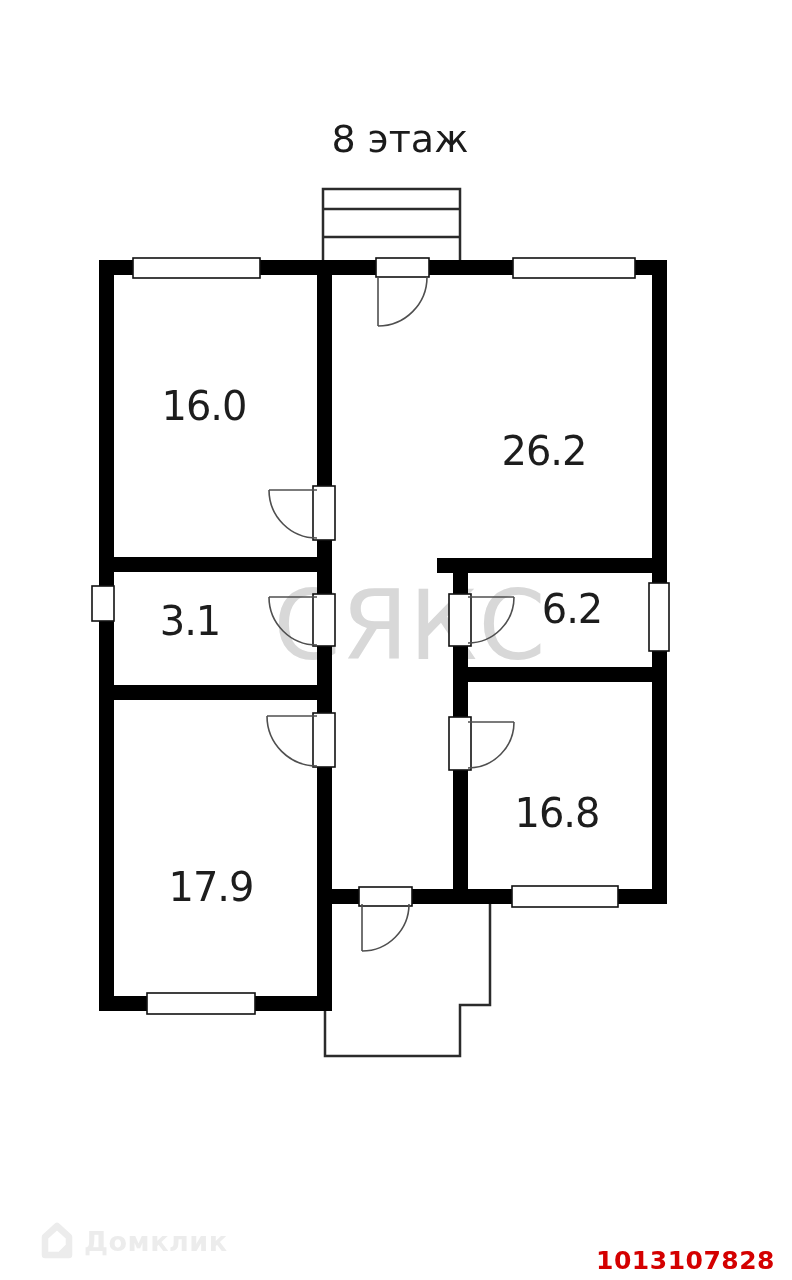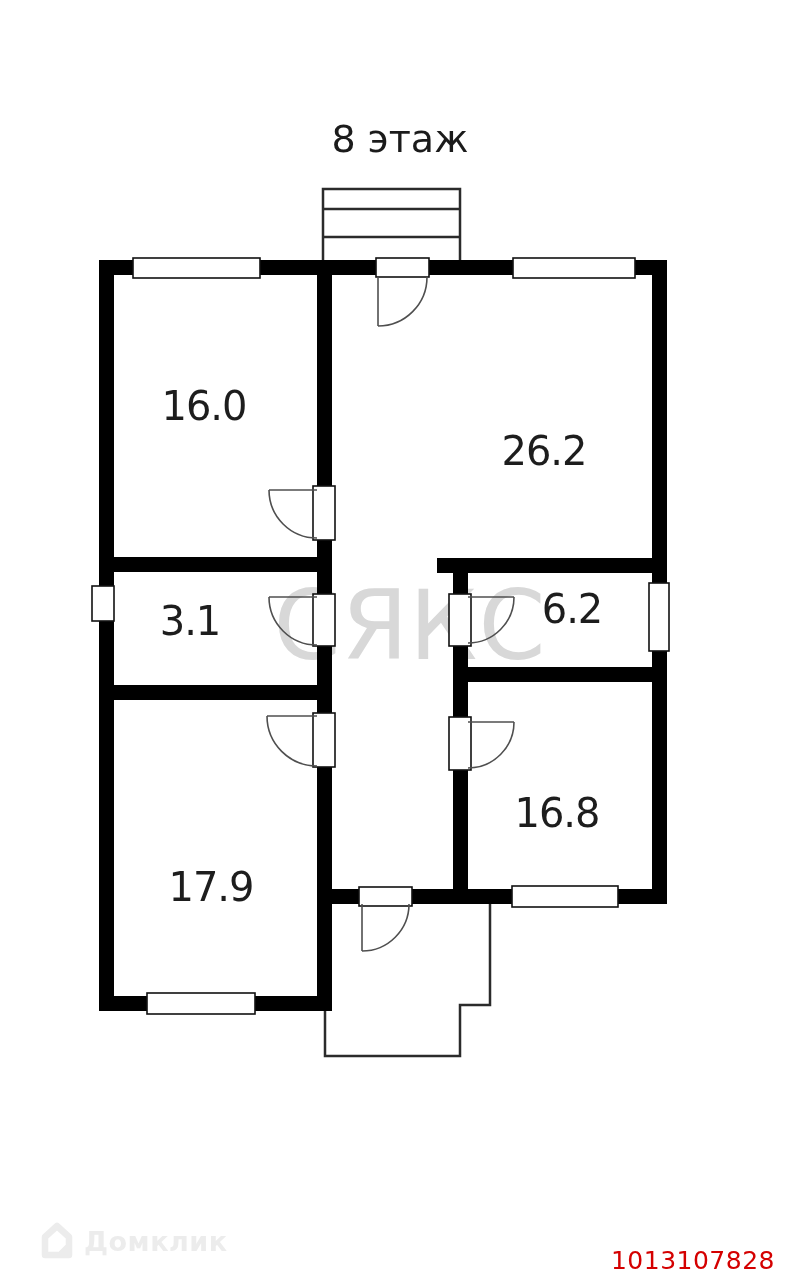--- a/index.html
+++ b/index.html
@@ -14,21 +14,21 @@
   .room-label{position:absolute;transform:translate(-50%,-50%);font-size:40px;
               letter-spacing:-1px;color:#1d1d1d;z-index:3;white-space:nowrap;}
   .rl-16{left:204px;top:406px;}
   .rl-26{left:544px;top:403px;margin-top:48px;}
   .rl-7{left:190px;top:621px;}
   .rl-6{left:572px;top:609px;}
   .rl-17{left:211px;top:851px;margin-top:36px;}
   .rl-13{left:557px;top:813px;}
   .brand{position:absolute;left:36px;top:1220px;display:flex;align-items:center;z-index:3;}
   .brand-text{font-size:27px;font-weight:bold;color:#ececec;letter-spacing:0.5px;margin-left:6px;}
-  .listing-id{position:absolute;right:17px;top:1246px;font-size:25px;font-weight:normal;
+  .listing-id{position:absolute;right:17px;top:1246px;font-size:25px;font-weight:bold;
               color:#d40000;z-index:3;letter-spacing:0.5px;}
 </style>
 </head>
 <body>
 
 <div class="canvas">
 
   <div class="watermark">СЯКС</div>
 
   <svg class="plan" width="792" height="1280" viewBox="0 0 792 1280">

